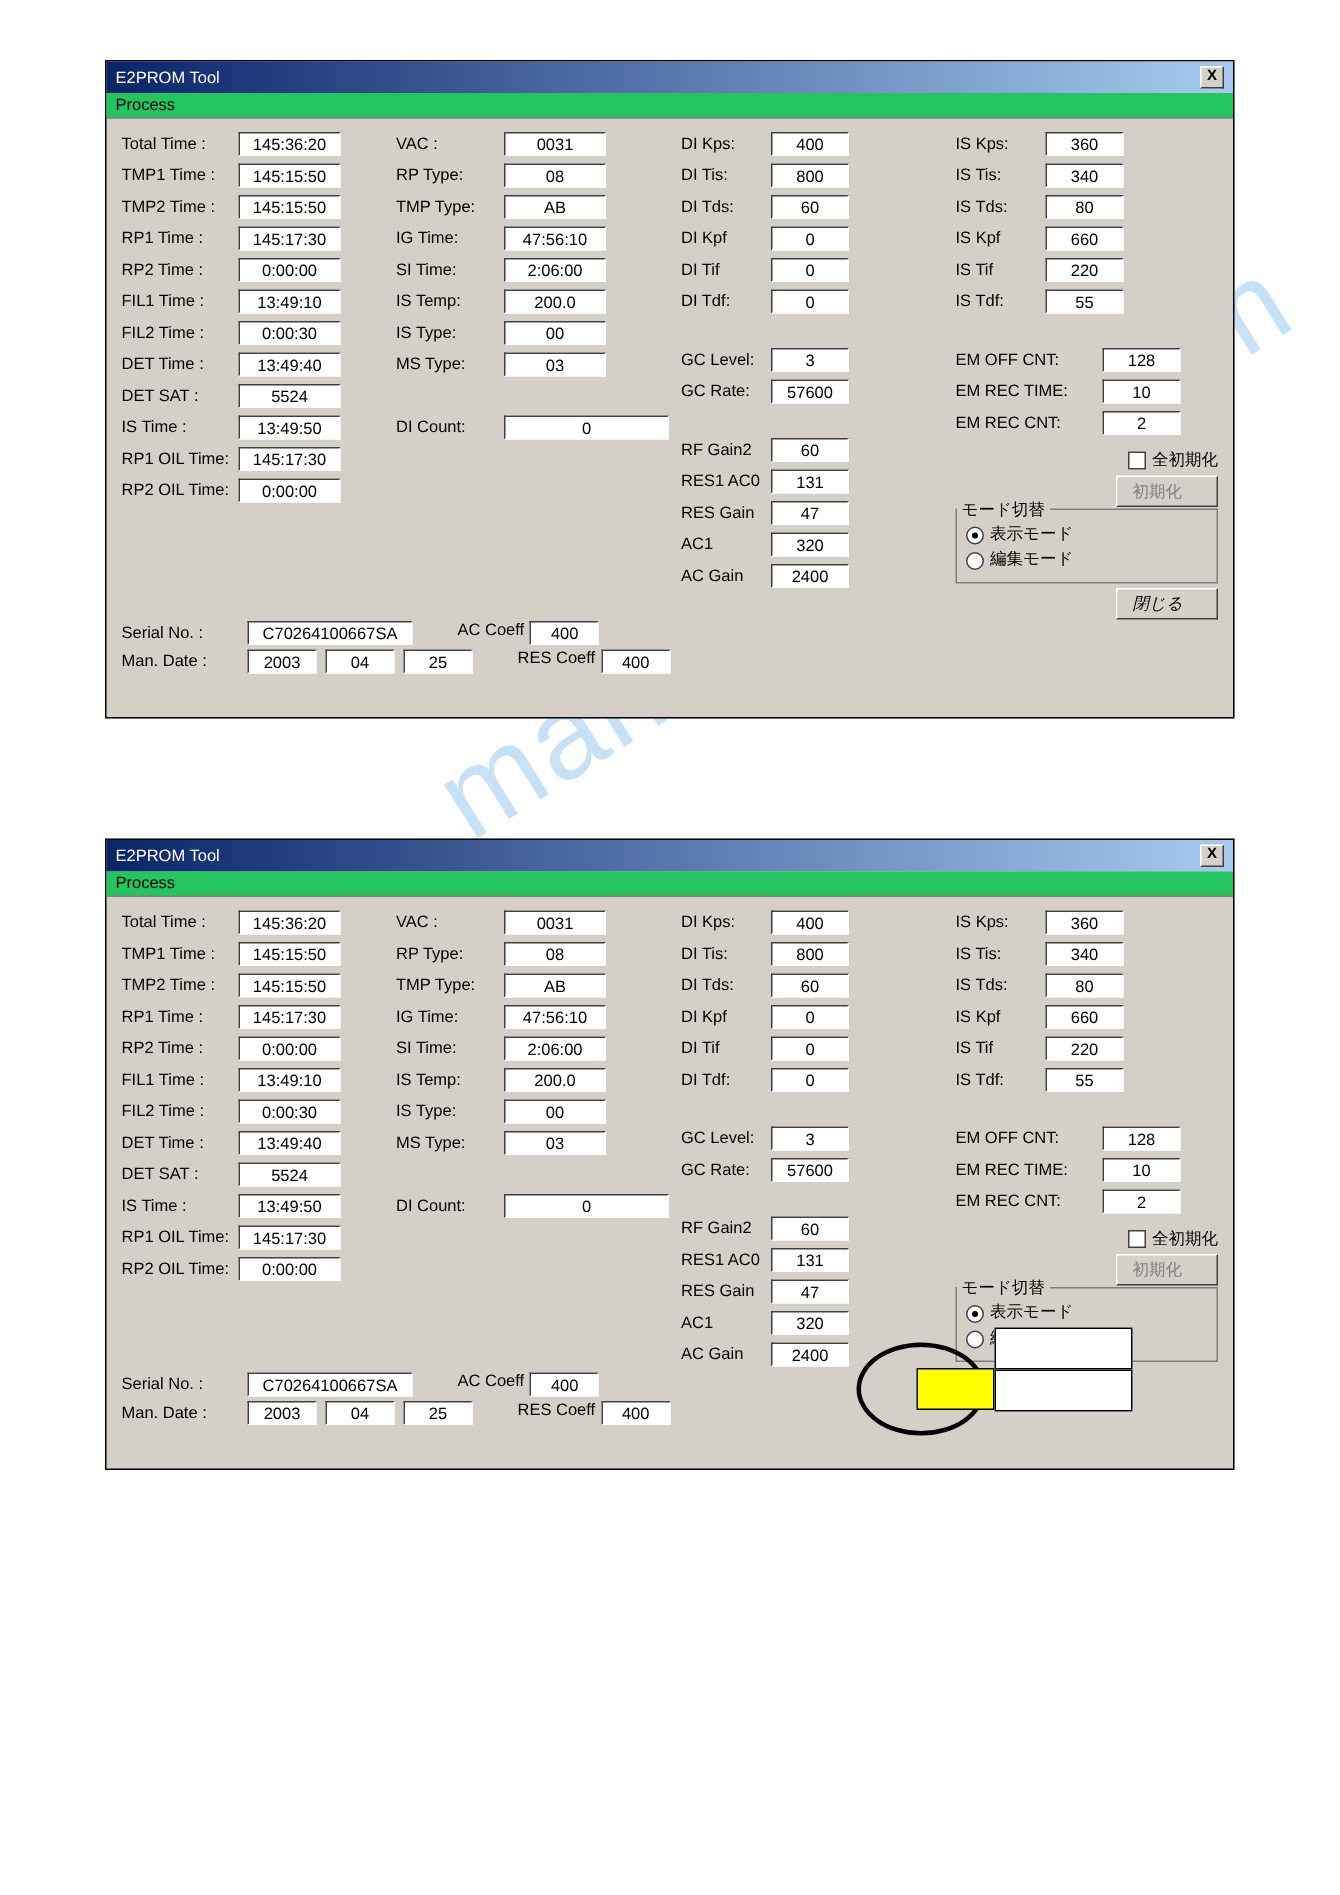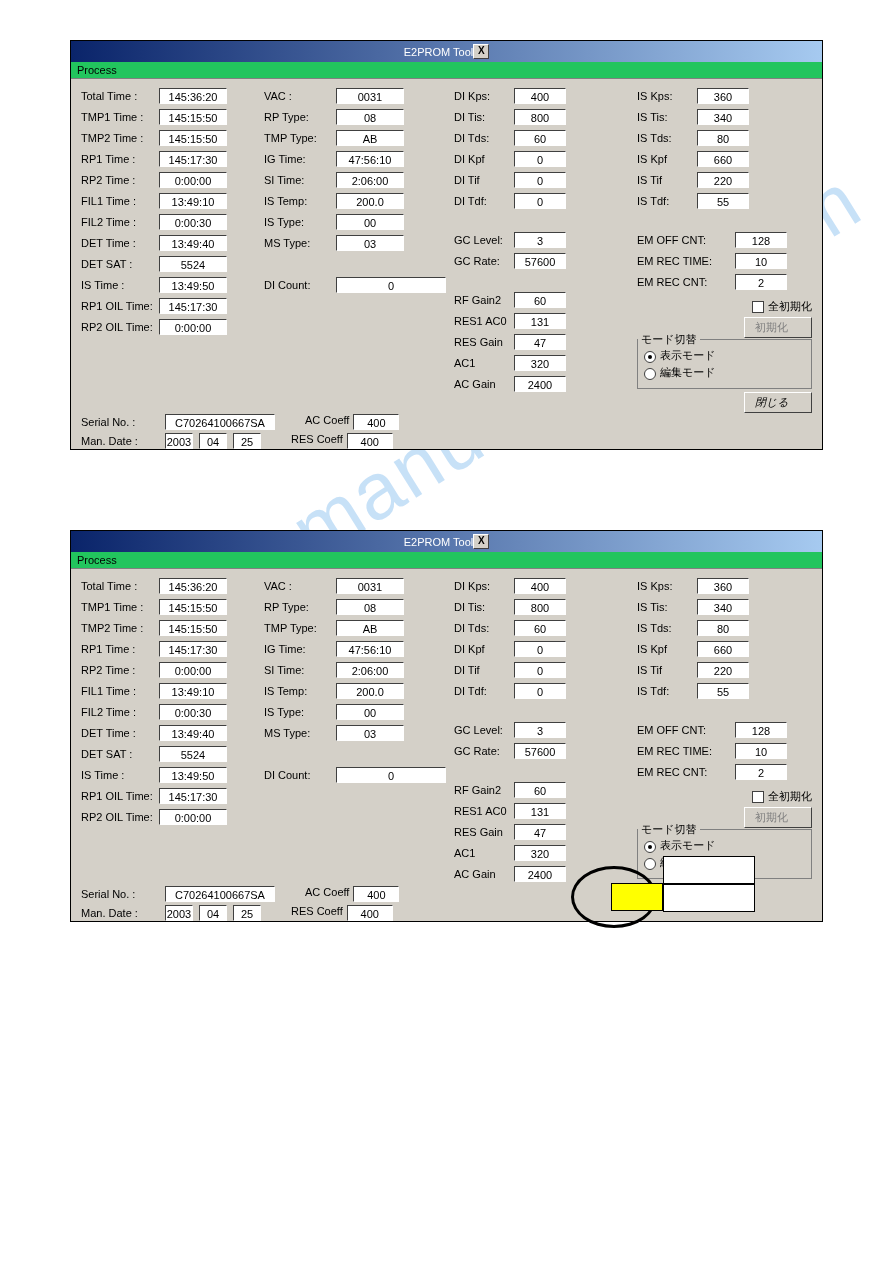--- a/index.html
+++ b/index.html
@@ -1,33 +1,33 @@
 <!DOCTYPE html>
 <html><head>
 <meta charset="utf-8">
 <style>
   body{margin:0;background:#fff;font-family:"MS Sans Serif",Arial,sans-serif;font-size:11px;color:#000;width:893px;position:relative}
   .page{padding:40px 70px}
   .win{border:1px solid #000;background:#d4d0c8;margin-bottom:80px;position:relative}
-  .titlebar{background:linear-gradient(to right,#0a246a,#a6caf0);color:#fff;padding:3px 6px;font-size:11px;display:flex;justify-content:center;align-items:center}
+  .titlebar{background:linear-gradient(to right,#0a246a,#a6caf0);color:#fff;padding:3px 6px;font-size:11px;display:flex;justify-content:space-between;align-items:center}
   .closebtn{background:#d4d0c8;border:1px solid #fff;border-right-color:#404040;border-bottom-color:#404040;width:14px;height:13px;font-size:10px;line-height:11px;text-align:center;color:#000;font-weight:bold;font-family:Arial}
   .sub{background:#22c55e;padding:2px 6px;border-bottom:1px solid #808080}
-  .body{padding:8px 10px 0 10px;position:relative}
+  .body{padding:8px 10px 29px 10px;position:relative}
   .cols{display:flex;gap:8px}
   .col{flex:1}
   .row{display:flex;align-items:center;margin-bottom:3px;height:18px}
   .lbl{width:78px;white-space:nowrap}
   .lbl2{width:72px;white-space:nowrap}
   .lbl3{width:60px;white-space:nowrap}
   .lbl4{width:98px;white-space:nowrap}
   .val{border:1px solid #808080;border-top-color:#404040;border-left-color:#404040;border-right-color:#fff;border-bottom-color:#fff;background:#fff;height:16px;line-height:16px;text-align:center;font-size:11px;width:68px;box-sizing:border-box}
   .valw{width:110px}
   .vals{width:52px}
   .valm{width:46px}
-  .valsm{width:28px}
+  .valsm{width:46px}
   .rowserial{display:flex;align-items:center;margin-top:0;gap:6px}
   .coeffbox{display:flex;align-items:flex-start;gap:4px}
   .gbox{border:1px solid #808080;padding:6px;position:relative;margin-top:2px}
   .gtitle{position:absolute;top:-8px;left:0;background:#d4d0c8;padding:0 3px;font-size:11px}
   .radio{display:flex;align-items:flex-end;gap:4px;margin:2px 0}
   .rdot{width:10px;height:10px;border:1px solid #404040;border-radius:50%;background:#fff;display:inline-flex;align-items:center;justify-content:center}
   .rdot.sel::after{content:"";width:4px;height:4px;background:#000;border-radius:50%}
   .chk{width:10px;height:10px;border:1px solid #404040;background:#fff;display:inline-block;margin-right:4px;vertical-align:middle}
   .btn{border:1px solid #fff;border-right-color:#404040;border-bottom-color:#404040;background:#d4d0c8;padding:2px 10px;font-size:11px;min-width:46px}
   .btn.dis{color:#808080}

